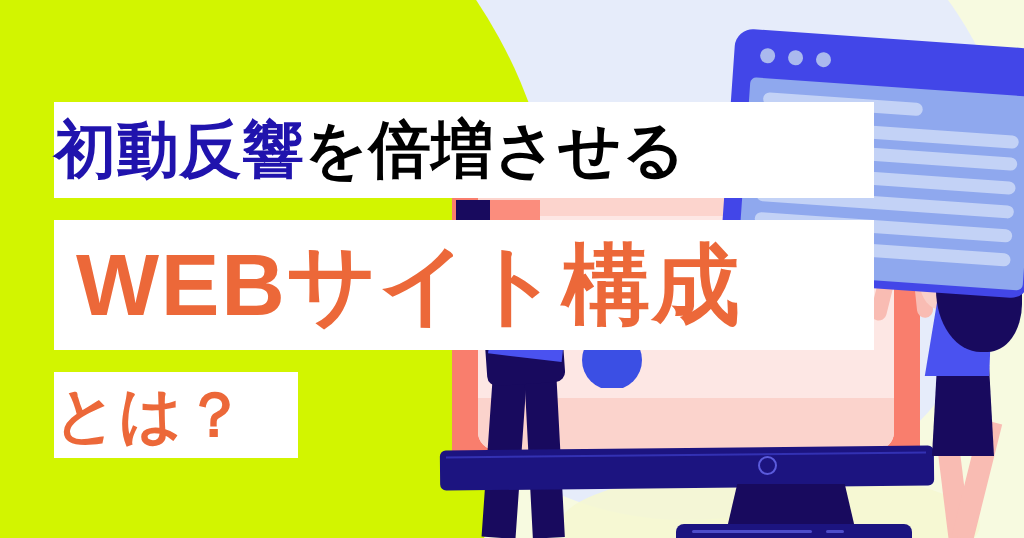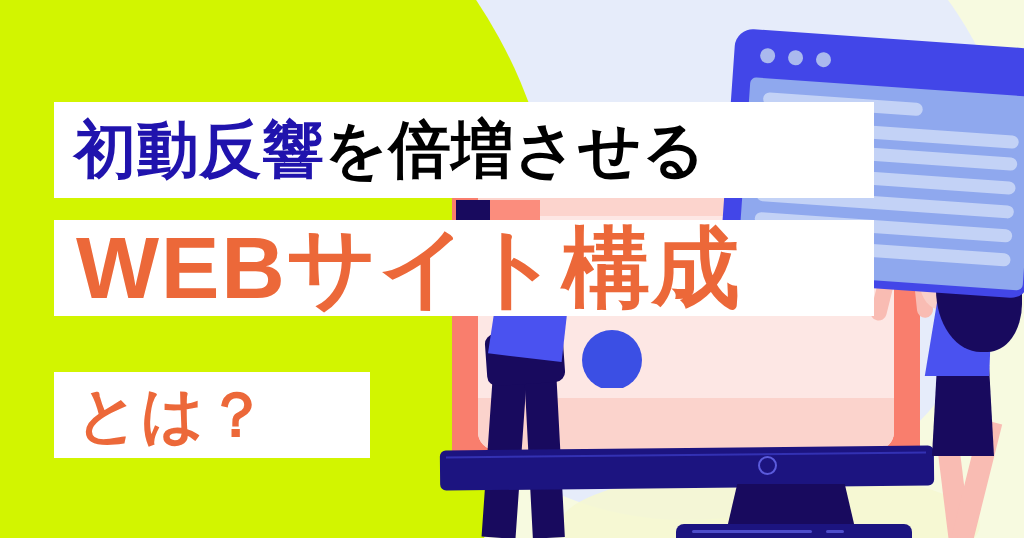--- a/index.html
+++ b/index.html
@@ -414,53 +414,51 @@
     display: flex;
     align-items: center;
     white-space: nowrap;
     letter-spacing: 0.04em;
   }
   #line1 {
     left: 54px;
     top: 102px;
     width: 820px;
     height: 96px;
-    padding-left: 20px;
     box-sizing: border-box;
   }
   #line1 .t {
     font-size: 62px;
     font-weight: 700;
     line-height: 1;
   }
   .navy-text { color: #2013ad; }
   .orange-text { color: #000000; }
 
   #line2 {
     left: 54px;
     top: 220px;
     width: 820px;
-    height: 96px;
+    height: 130px;
     padding-left: 22px;
     box-sizing: border-box;
   }
   #line2 .t {
     font-size: 88px;
     font-weight: 700;
     line-height: 1;
     color: #ec6839;
     letter-spacing: 0.02em;
   }
 
   #line3 {
     left: 54px;
     top: 372px;
-    width: 316px;
+    width: 244px;
     height: 86px;
-    padding-left: 22px;
     box-sizing: border-box;
   }
   #line3 .t {
     font-size: 62px;
     font-weight: 700;
     line-height: 1;
     color: #ec6839;
     letter-spacing: 0.02em;
   }
 </style>

